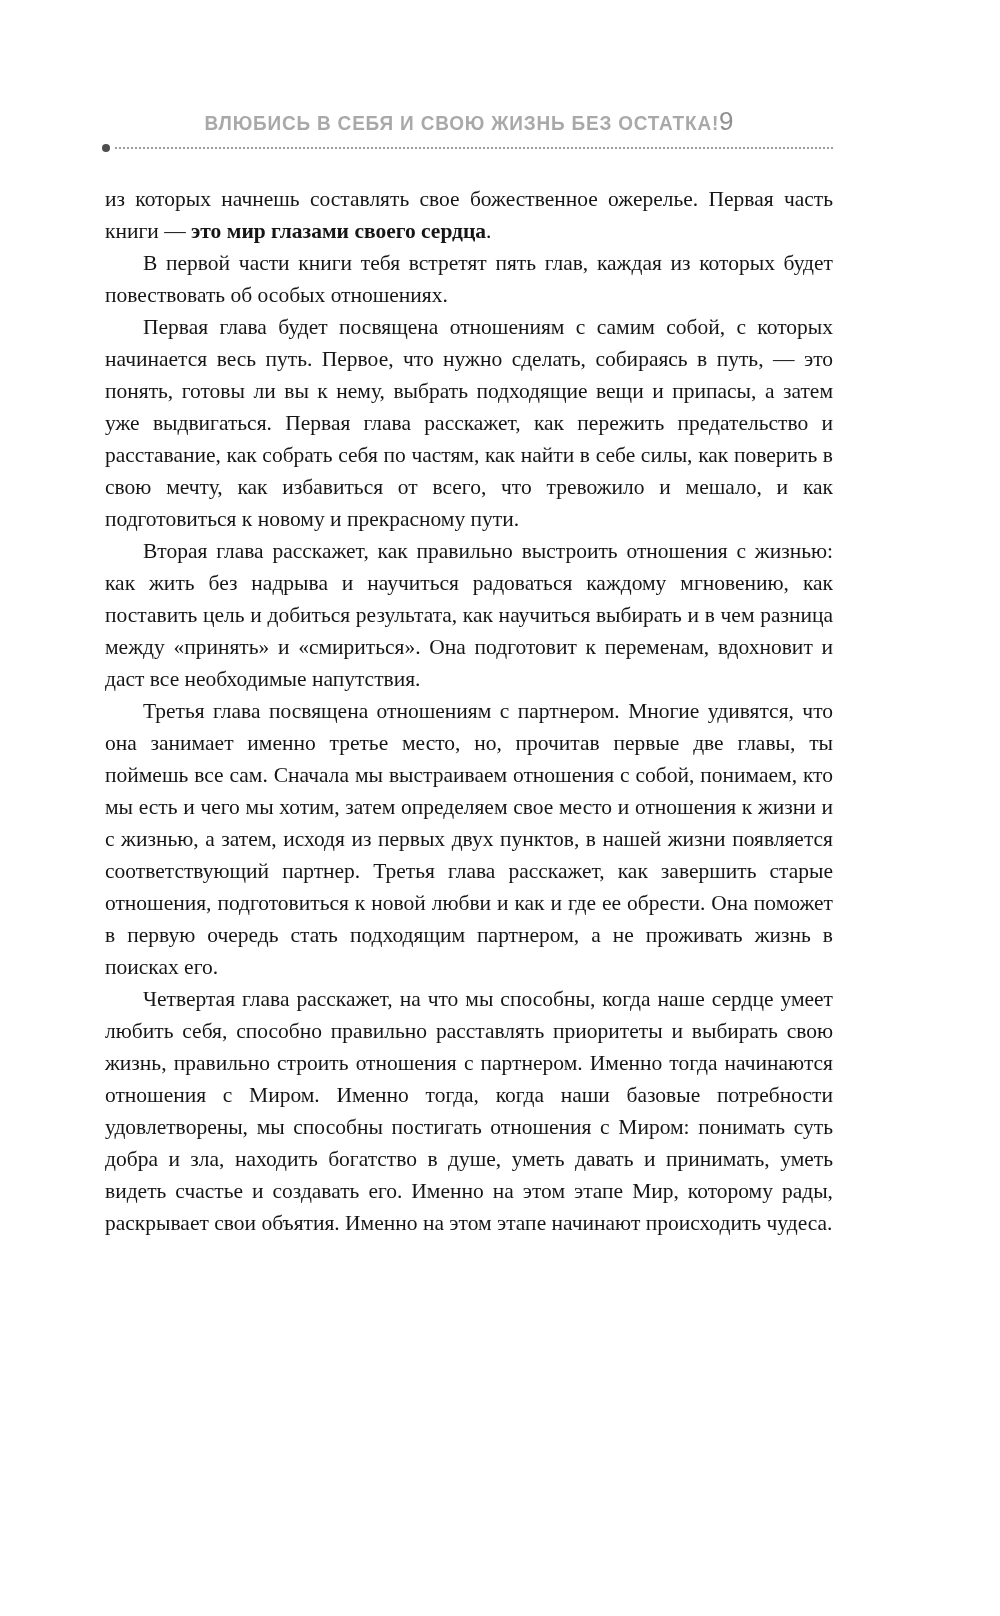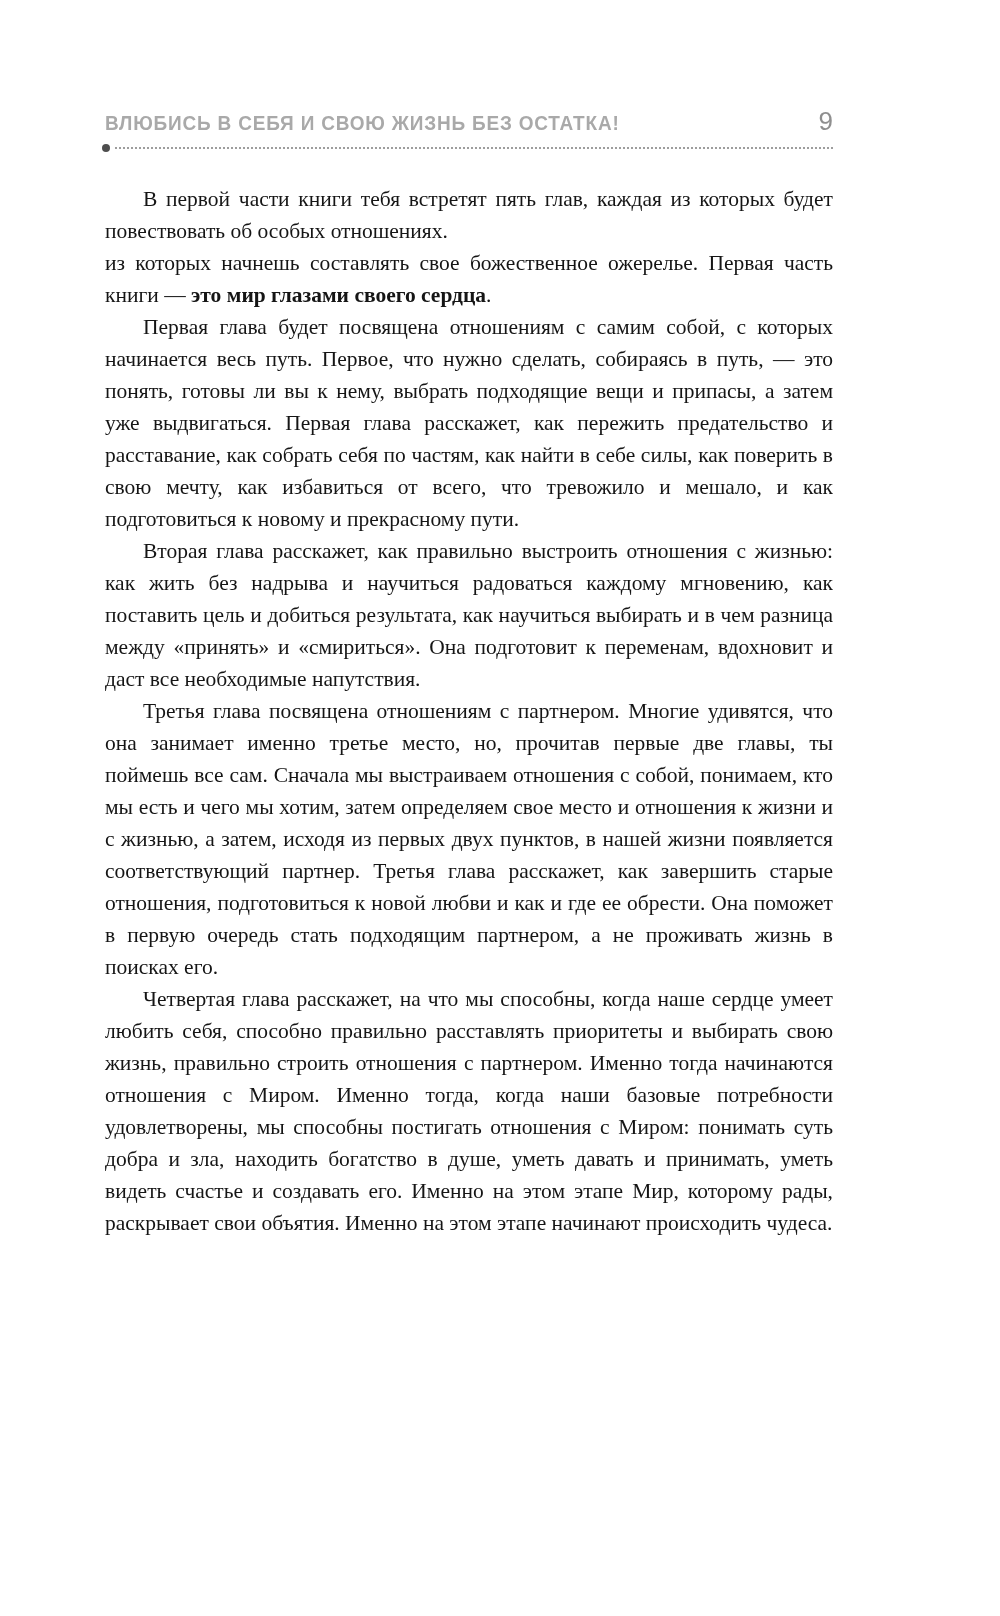--- a/index.html
+++ b/index.html
@@ -16,21 +16,21 @@
     font-family: "Liberation Serif", "DejaVu Serif", serif;
   }
   .content {
     position: absolute;
     left: 105px;
     top: 108px;
     width: 728px;
   }
   .header-row {
     display: flex;
-    justify-content: space-between;
+    justify-content: center;
     align-items: baseline;
   }
   .running-title {
     font-family: "Liberation Sans", "DejaVu Sans", sans-serif;
     font-weight: 700;
     font-size: 19px;
     letter-spacing: 0.8px;
     color: #a9a9a9;
     transform: scaleY(1.08);
     transform-origin: left bottom;
@@ -90,22 +90,22 @@
       <div class="running-title">ВЛЮБИСЬ В СЕБЯ И СВОЮ ЖИЗНЬ БЕЗ ОСТАТКА!</div>
       <div class="page-number">9</div>
     </div>
 
     <div class="rule">
       <span class="rule-dot"></span>
       <span class="rule-dots"></span>
     </div>
 
     <main class="body-text" id="paragraphs">
+        <p class="para"><span>из которых начнешь составлять свое божественное ожерелье. Первая часть книги — </span><b>это мир глазами своего сердца</b><span>.</span></p>
         <p class="para indent"><span>В первой части книги тебя встретят пять глав, каждая из которых будет повествовать об особых отношениях.</span></p>
-        <p class="para"><span>из которых начнешь составлять свое божественное ожерелье. Первая часть книги — </span><b>это мир глазами своего сердца</b><span>.</span></p>
         <p class="para indent"><span>Первая глава будет посвящена отношениям с самим собой, с которых начинается весь путь. Первое, что нужно сделать, собираясь в путь, — это понять, готовы ли вы к нему, выбрать подходящие вещи и припасы, а затем уже выдвигаться. Первая глава расскажет, как пережить предательство и расставание, как собрать себя по частям, как найти в себе силы, как поверить в свою мечту, как избавиться от всего, что тревожило и мешало, и как подготовиться к новому и прекрасному пути.</span></p>
         <p class="para indent"><span>Вторая глава расскажет, как правильно выстроить отношения с жизнью: как жить без надрыва и научиться радоваться каждому мгновению, как поставить цель и добиться результата, как научиться выбирать и в чем разница между «принять» и «смириться». Она подготовит к переменам, вдохновит и даст все необходимые напутствия.</span></p>
         <p class="para indent"><span>Третья глава посвящена отношениям с партнером. Многие удивятся, что она занимает именно третье место, но, прочитав первые две главы, ты поймешь все сам. Сначала мы выстраиваем отношения с собой, понимаем, кто мы есть и чего мы хотим, затем определяем свое место и отношения к жизни и с жизнью, а затем, исходя из первых двух пунктов, в нашей жизни появляется соответствующий партнер. Третья глава расскажет, как завершить старые отношения, подготовиться к новой любви и как и где ее обрести. Она поможет в первую очередь стать подходящим партнером, а не проживать жизнь в поисках его.</span></p>
         <p class="para indent"><span>Четвертая глава расскажет, на что мы способны, когда наше сердце умеет любить себя, способно правильно расставлять приоритеты и выбирать свою жизнь, правильно строить отношения с партнером. Именно тогда начинаются отношения с Миром. Именно тогда, когда наши базовые потребности удовлетворены, мы способны постигать отношения с Миром: понимать суть добра и зла, находить богатство в душе, уметь давать и принимать, уметь видеть счастье и создавать его. Именно на этом этапе Мир, которому рады, раскрывает свои объятия. Именно на этом этапе начинают происходить чудеса.</span></p>
       </main>
 
   </div>
 </div>
 
 </body></html>

